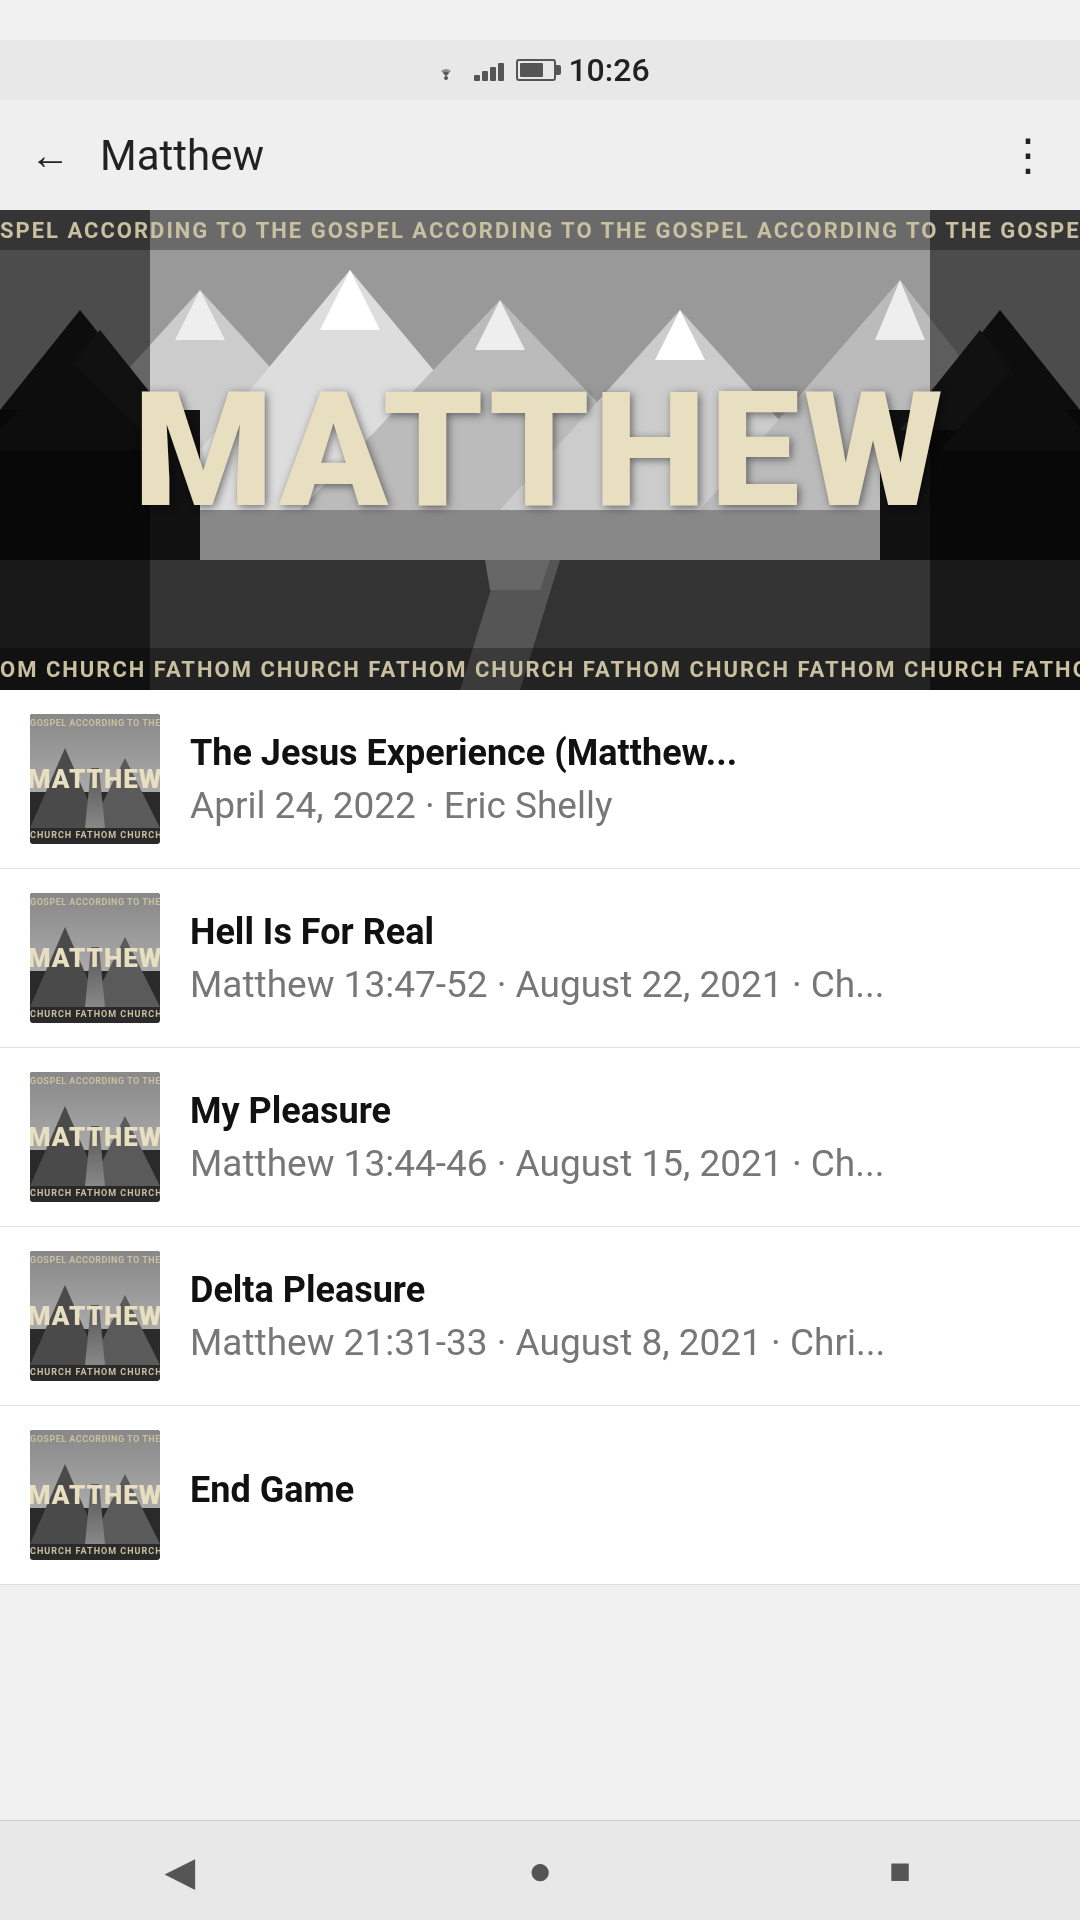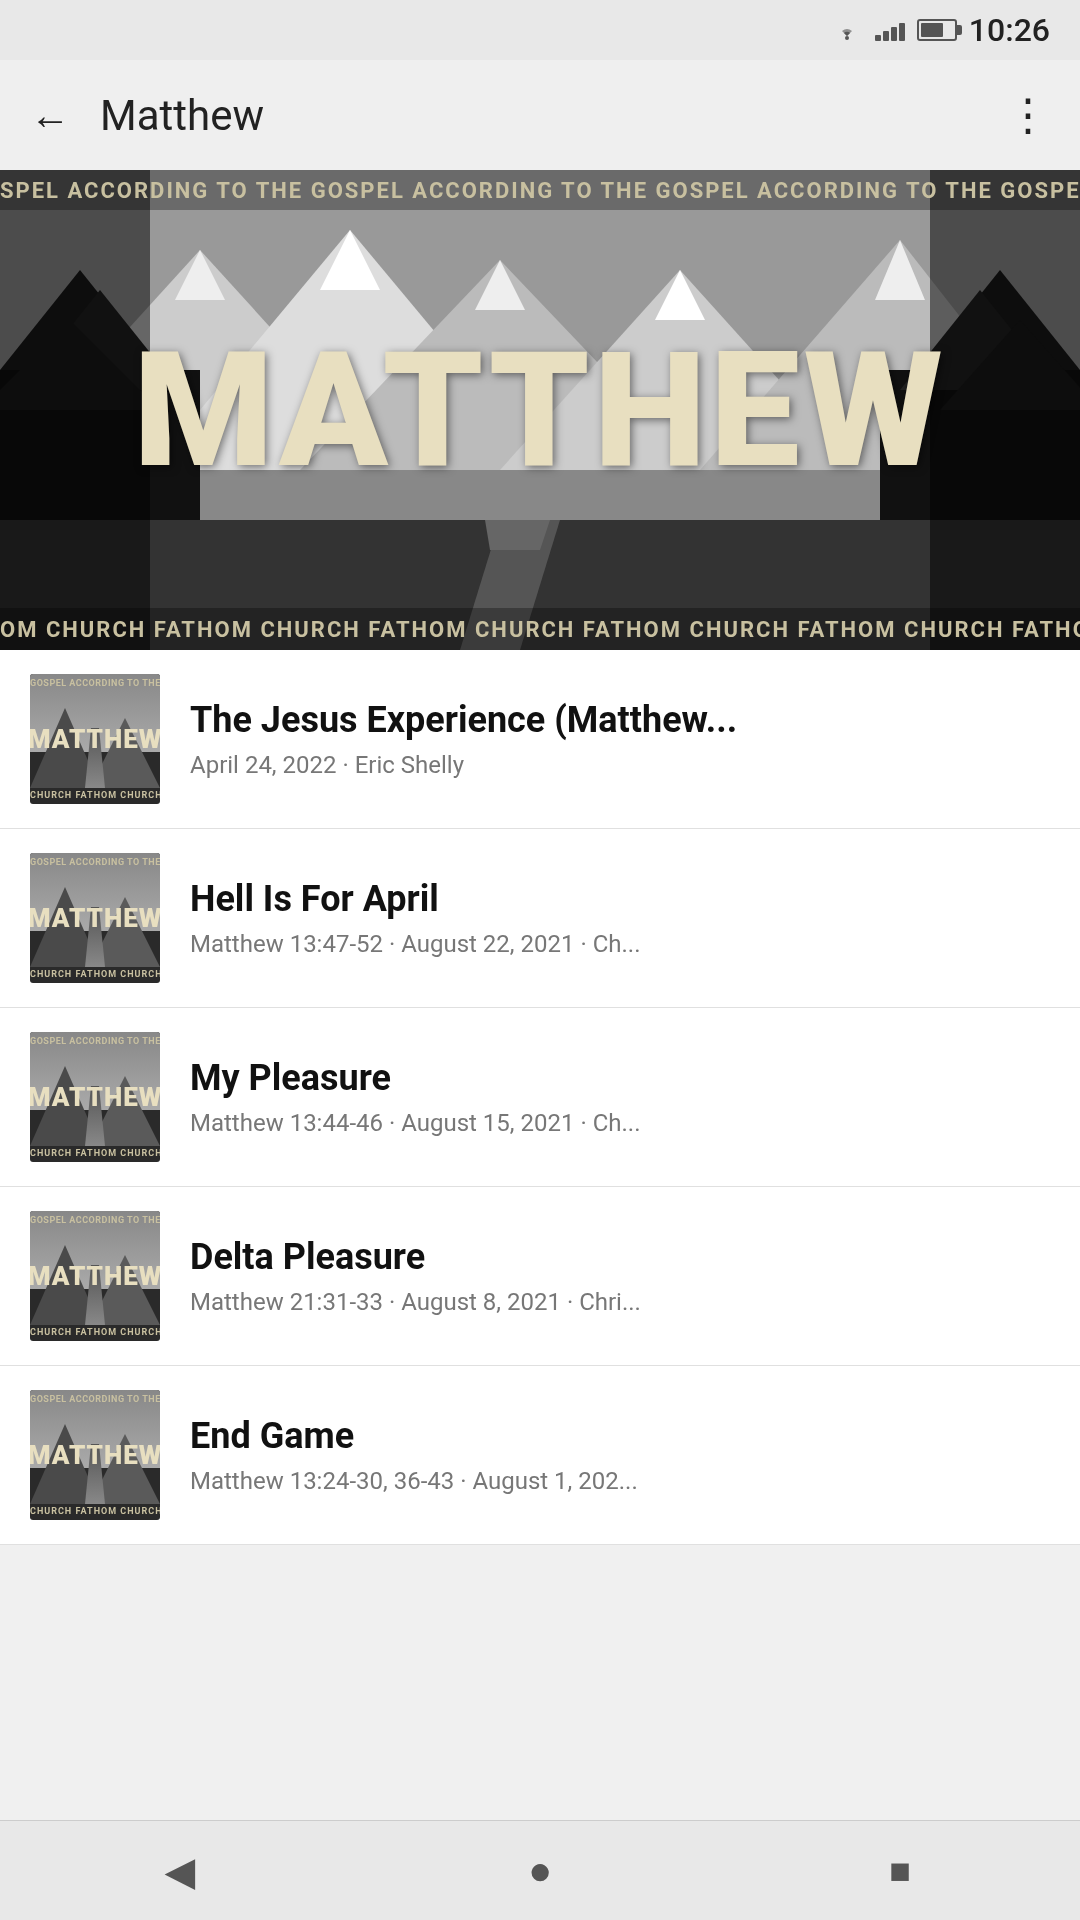--- a/index.html
+++ b/index.html
@@ -12,23 +12,24 @@
       font-family: 'Roboto', Arial, sans-serif;
       overflow-x: hidden;
     }
 
     
     .status-bar {
       background: #e8e8e8;
       height: 60px;
       display: flex;
       align-items: center;
-      justify-content: flex-end;
+      justify-content: center;
       padding: 0 30px;
       gap: 16px;
+      margin-top: 40px;
     }
 
     .status-bar-icons {
       display: flex;
       align-items: center;
       gap: 12px;
     }
 
     .status-time {
       font-size: 32px;
@@ -278,21 +279,21 @@
       font-size: 36px;
       font-weight: 700;
       color: #111;
       margin-bottom: 10px;
       white-space: nowrap;
       overflow: hidden;
       text-overflow: ellipsis;
     }
 
     .sermon-meta {
-      font-size: 24px;
+      font-size: 37px;
       color: #777;
       white-space: nowrap;
       overflow: hidden;
       text-overflow: ellipsis;
     }
 
     
     .bottom-nav {
       position: fixed;
       bottom: 0;
@@ -478,21 +479,21 @@
         <div class="thumb-sky"></div>
         <div class="thumb-mountain-left"></div>
         <div class="thumb-mountain-right"></div>
         <div class="thumb-road"></div>
         <div class="thumb-top-text">GOSPEL ACCORDING TO THE GOSPEL</div>
         <div class="thumb-title">MATTHEW</div>
         <div class="thumb-bottom-text">CHURCH FATHOM CHURCH FATHOM</div>
       </div>
     </div>
     <div class="sermon-info">
-      <div class="sermon-title">Hell Is For April</div>
+      <div class="sermon-title">Hell Is For Real</div>
       <div class="sermon-meta">Matthew 13:47-52 · August 22, 2021 · Ch...</div>
     </div>
   </div>
 
   <div class="sermon-item">
     <div class="sermon-thumb">
       <div class="sermon-thumb-inner">
         <div class="thumb-sky"></div>
         <div class="thumb-mountain-left"></div>
         <div class="thumb-mountain-right"></div>
@@ -533,21 +534,20 @@
         <div class="thumb-mountain-left"></div>
         <div class="thumb-mountain-right"></div>
         <div class="thumb-road"></div>
         <div class="thumb-top-text">GOSPEL ACCORDING TO THE GOSPEL</div>
         <div class="thumb-title">MATTHEW</div>
         <div class="thumb-bottom-text">CHURCH FATHOM CHURCH FATHOM</div>
       </div>
     </div>
     <div class="sermon-info">
       <div class="sermon-title">End Game</div>
-      <div class="sermon-meta">Matthew 13:24-30, 36-43 · August 1, 202...</div>
     </div>
   </div>
 
 </div>
 
 <div class="bottom-nav">
   <button class="nav-btn">
     <span style="font-size:40px; color:#555;">◀</span>
   </button>
   <button class="nav-btn">

